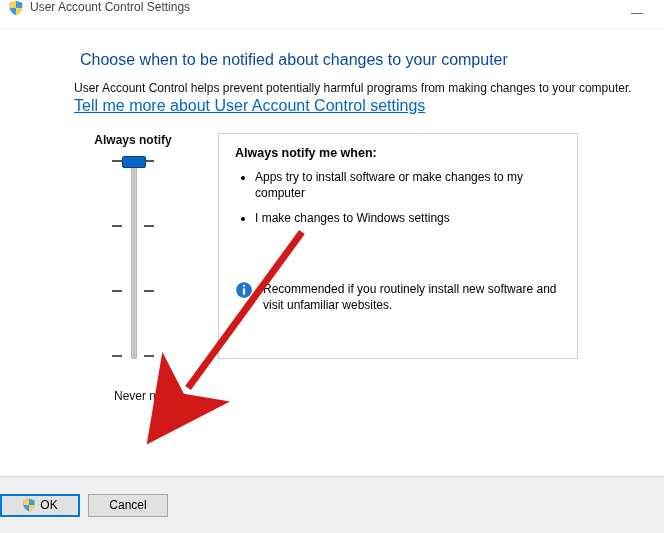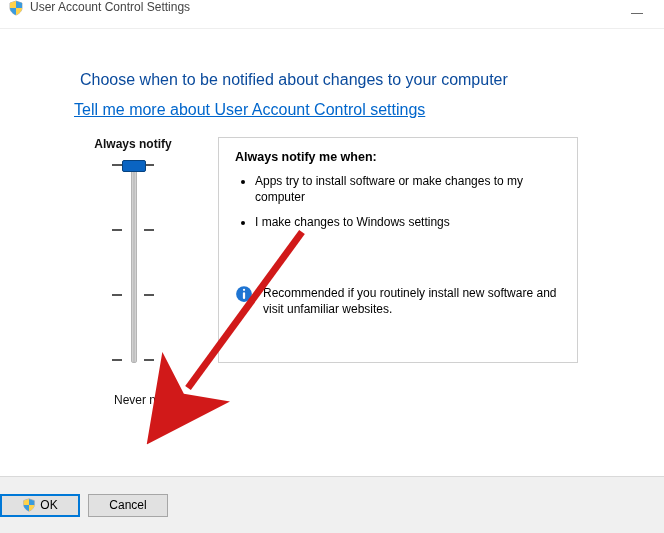--- a/index.html
+++ b/index.html
@@ -31,21 +31,20 @@
     display: flex; align-items: center; justify-content: center;
   }
   .content {
     padding: 22px 26px 0 80px;
   }
   .heading {
     color: #0a4a9c;
     font-size: 16px;
     font-weight: 400;
     margin-bottom: 12px;
-    margin-top: 20px;
   }
   .desc {
     font-size: 12px;
     color: #111;
     margin-bottom: 2px;
     margin-left: -6px;
   }
   .link {
     color: #0066cc;
     text-decoration: underline;
@@ -198,20 +197,21 @@
       <path d="M2 8 H8 V15 C5 14 2 11 2 8 Z" fill="#3a9bde"></path>
       <path d="M14 8 H8 V15 C11 14 14 11 14 8 Z" fill="#ffd24a"></path>
     </svg>
   </span>
   <span class="title-text">User Account Control Settings</span>
   <span class="dash">—</span>
 </div>
 
 <div class="content">
   <div class="heading">Choose when to be notified about changes to your computer</div>
+  <div class="desc">User Account Control helps prevent potentially harmful programs from making changes to your computer.</div>
   <a class="link">Tell me more about User Account Control settings</a>
 
   <div class="body-row">
 
     <div class="slider-col">
       <div class="slider-label">Always notify</div>
       <div class="slider-wrap">
         <div class="slider-track"></div>
         <div class="tick l" style="top:5px"></div>
         <div class="tick r" style="top:5px"></div>

